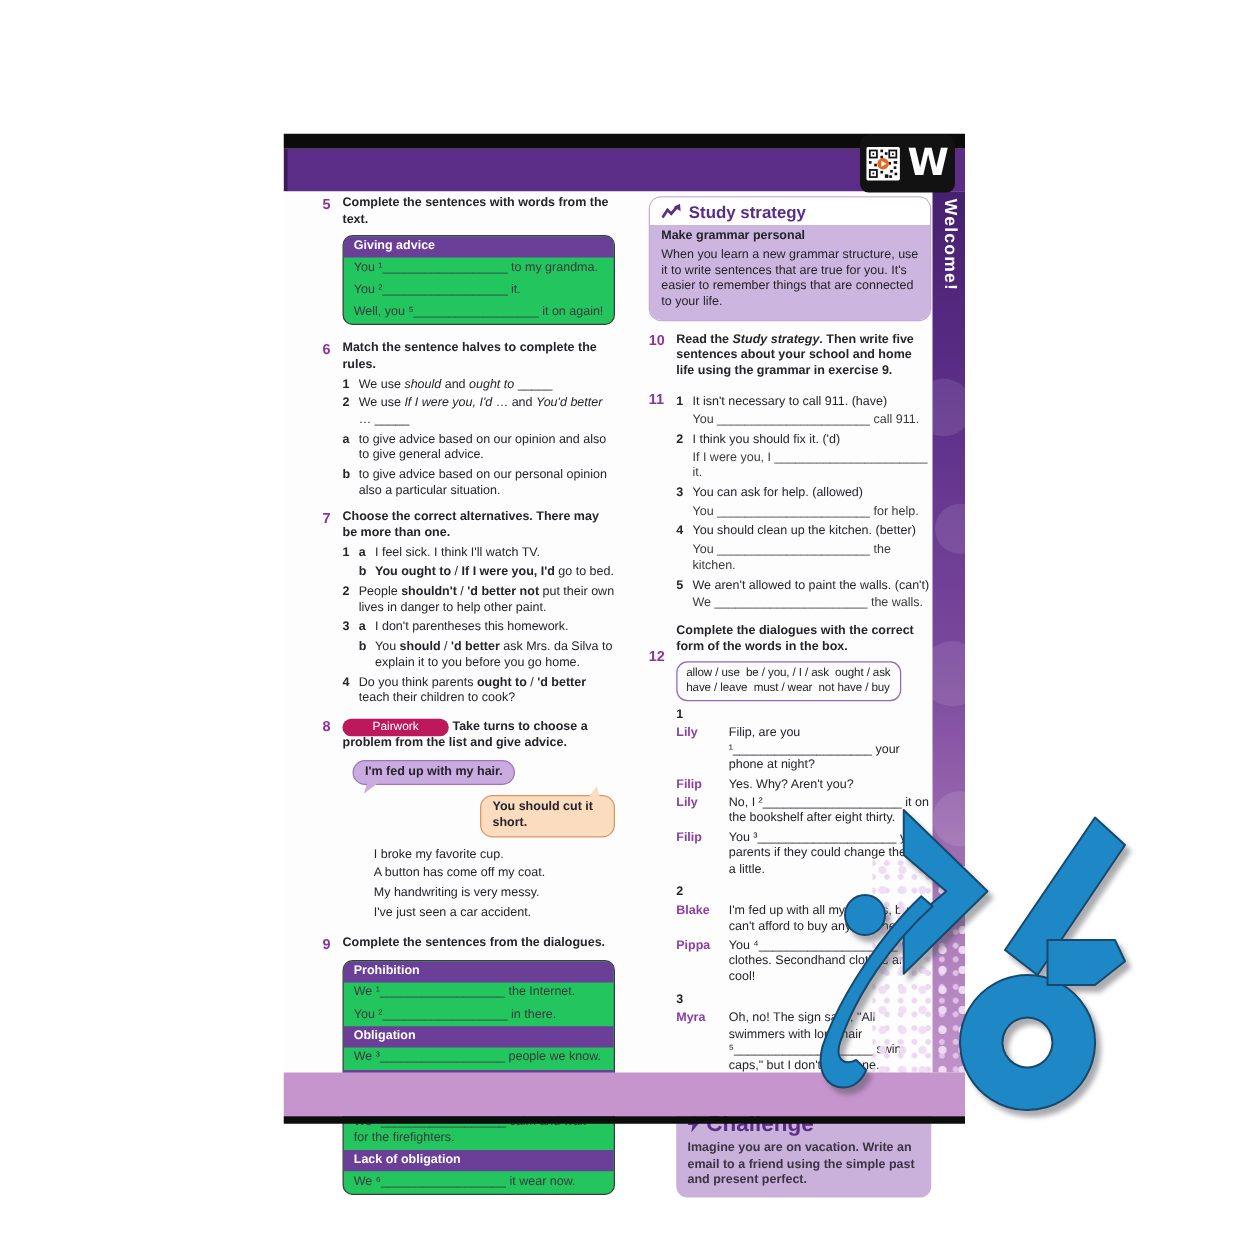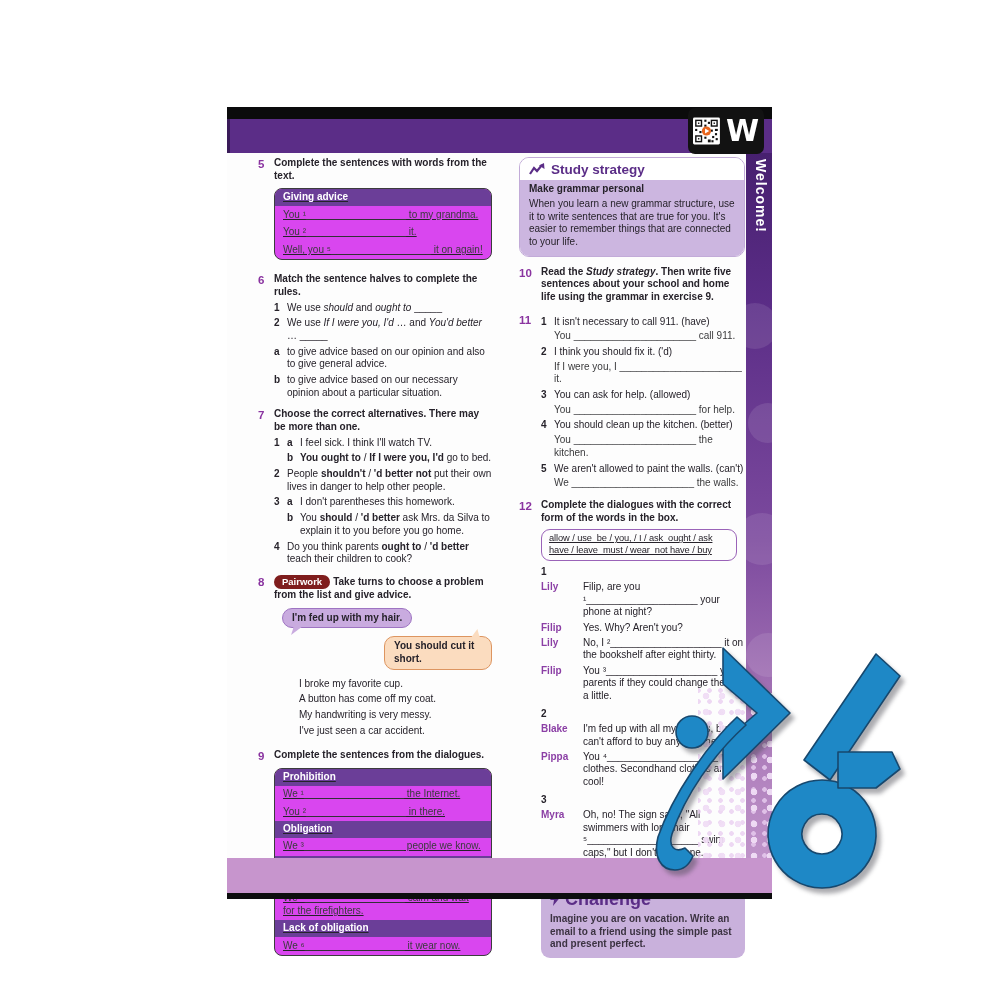--- a/index.html
+++ b/index.html
@@ -27,46 +27,46 @@
   .col-left{left:31px;width:234px;}
   .col-right{left:292px;width:226px;}
   .ex{display:flex;margin-bottom:9px;}
   .ex-num{flex:none;width:16px;color:#8a34a0;font-weight:bold;font-size:11.5px;}
   .ex-body{flex:1;min-width:0;}
   .ex-title{font-weight:bold;}
   .item{display:flex;margin-top:3px;}
   .item-n{flex:none;width:13px;font-weight:bold;}
   .item-t{flex:1;min-width:0;}
   
-  .gtable{border:1.6px solid #3c3c3e;border-radius:8px;overflow:hidden;margin:6px 0 4px 0;background:#d946ef;text-decoration:underline;}
+  .gtable{border:1.6px solid #3c3c3e;border-radius:8px;overflow:hidden;margin:6px 0 4px 0;background:#22c55e;}
   .gt-head{background:#6b3e98;color:#fff;font-weight:bold;padding:2px 8px;}
   .gt-row{padding:2.5px 8px;color:#3a3a3c;}
   
-  .pairwork{display:inline-block;background:#7f1d1d;color:#fff;font-weight:bold;font-size:9.5px;
-      border-radius:9px;padding:1px 8px;margin-right:3px;}
+  .pairwork{display:inline-block;background:#be185d;color:#fff;font-weight:normal;font-size:9.5px;
+      border-radius:9px;padding:1px 24px;margin-right:3px;}
   .bubble{position:relative;display:inline-block;border-radius:10px;padding:3px 9px;font-weight:bold;}
   .bubble1{background:#c9abdf;border:1.4px solid #9e74c2;margin:6px 0 0 8px;}
   .bubble1:after{content:"";position:absolute;left:10px;bottom:-8px;border:6px solid transparent;
       border-top-color:#c9abdf;border-left-color:#c9abdf;transform:skewX(-18deg);}
   .bubble2{background:#fbdcbf;border:1.4px solid #dd9560;margin:8px 0 0 110px;}
   .bubble2:after{content:"";position:absolute;right:12px;top:-8px;border:6px solid transparent;
       border-bottom-color:#fbdcbf;border-right-color:#fbdcbf;transform:skewX(15deg);}
   .plist p{margin:3px 0;padding-left:25px;}
   
   .study{border-radius:10px;overflow:hidden;margin-bottom:9px;border:1px solid #c2abd8;}
   .study-head{background:#fff;padding:3px 9px 2px;color:#5b2d87;font-weight:bold;font-size:13.5px;
       display:flex;align-items:center;gap:6px;}
   .study-body{background:#ccb6e0;padding:3px 9px 7px;}
   .study-sub{font-weight:bold;margin-bottom:2px;}
   .challenge{background:#c9b1dc;border-radius:9px;padding:3px 9px 7px;margin-top:10px;}
   .challenge-head{color:#5b2d87;font-weight:bold;font-size:18px;display:flex;align-items:center;gap:5px;}
   .challenge-body{font-weight:bold;color:#3c3342;margin-top:2px;}
   
-  .wordbox{border:1.5px solid #9a63b8;border-radius:9px;padding:3px 7px;width:196px;box-sizing:border-box;
-      margin:5px 0 4px 0;font-size:9.3px;letter-spacing:-0.1px;text-decoration:underline;}
+  .wordbox{border:1.5px solid #9a63b8;border-radius:9px;padding:3px 7px;width:180px;box-sizing:border-box;
+      margin:5px 0 4px 0;font-size:9.3px;letter-spacing:-0.1px;}
   .wordbox p{margin:0;white-space:pre-wrap;}
   
   .dlg-label{font-weight:bold;margin:5px 0 1px 0;}
   .turn{display:grid;grid-template-columns:42px 1fr;margin-top:2.5px;}
   .speaker{color:#8b3fa5;font-weight:bold;}
   .qa{margin-top:3px;}
   .qa .a{margin-top:2px;color:#3a3a3c;}
   .watermark{position:absolute;left:608px;top:612px;filter:drop-shadow(4px 5px 2px rgba(70,70,80,0.45));}
 </style>
 </head>
@@ -149,21 +149,21 @@
         <div class="item">
             <span class="item-n">2</span>
             <span class="item-t"><span>We use </span><span style="font-style: italic;">If I were you, I'd</span><span> … and </span><span style="font-style: italic; text-align: center;">You'd better</span><span> …  _____</span></span>
           </div>
         <div class="item">
             <span class="item-n">a</span>
             <span class="item-t"><span>to give advice based on our opinion and also to give general advice.</span></span>
           </div>
         <div class="item">
             <span class="item-n">b</span>
-            <span class="item-t"><span>to give advice based on our necessary opinion about a particular situation.</span></span>
+            <span class="item-t"><span>to give advice based on our personal opinion also a particular situation.</span></span>
           </div>
       </div>
     </div>
 
     <div class="ex">
       <span class="ex-num">7</span>
       <div class="ex-body">
         <div class="ex-title">Choose the correct alternatives. There may be more than one.</div>
         <div class="item">
             <span class="item-n">1</span>
@@ -173,21 +173,21 @@
                 <span class="item-t"><span>I feel sick. I think I'll watch TV.</span></span>
               </div>
             <div class="item">
                 <span class="item-n">b</span>
                 <span class="item-t"><span style="font-weight: 700;">You ought to</span><span> / </span><span style="font-weight: 700;">If I were you, I'd</span><span> go to bed.</span></span>
               </div>
           </div>
         </div>
         <div class="item">
             <span class="item-n">2</span>
-            <span class="item-t"><span>People </span><span style="font-weight: 700;">shouldn't</span><span> / </span><span style="font-weight: 700;">'d better not</span><span> put their own lives in danger to help other people.</span></span>
+            <span class="item-t"><span>People </span><span style="font-weight: 700;">shouldn't</span><span> / </span><span style="font-weight: 700;">'d better not</span><span> put their own lives in danger to help other paint.</span></span>
           </div>
         <div class="item">
             <span class="item-n">3</span>
           <div class="item-t">
             <div class="item" style="margin-top:0;">
                 <span class="item-n">a</span>
                 <span class="item-t"><span>I don't parentheses this homework.</span></span>
               </div>
             <div class="item">
                 <span class="item-n">b</span>
@@ -280,21 +280,21 @@
             <span class="item-t"><span>You should clean up the kitchen. (better)</span><div class="a">You ______________________ the kitchen.</div></span>
           </div>
         <div class="item qa">
             <span class="item-n">5</span>
             <span class="item-t"><span>We aren't allowed to paint the walls. (can't)</span><div class="a">We ______________________ the walls.</div></span>
           </div>
       </div>
     </div>
 
     <div class="ex">
-      <span class="ex-num" style="width:22px;">12</span>
+      <span class="ex-num" style="width:22px;margin-top:20px;">12</span>
       <div class="ex-body">
         <div class="ex-title">Complete the dialogues with the correct form of the words in the box.</div>
         <div class="wordbox">
           <p>allow / use  be / you, / I / ask  ought / ask</p>
           <p>have / leave  must / wear  not have / buy</p>
         </div>
 
         <div class="dlg-label">1</div>
         <div class="turn">
             <span class="speaker">Lily</span>

